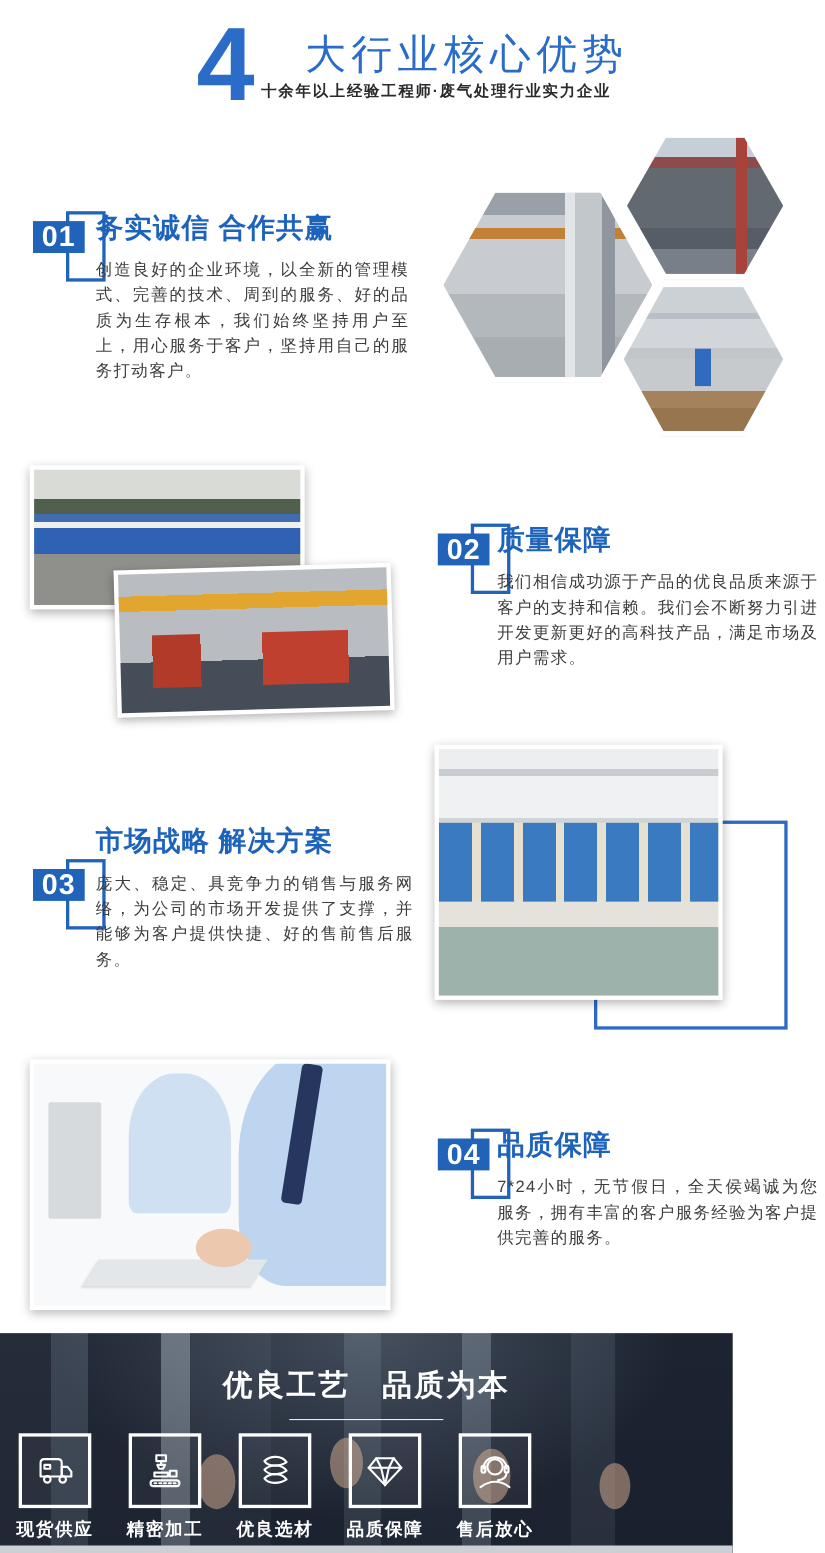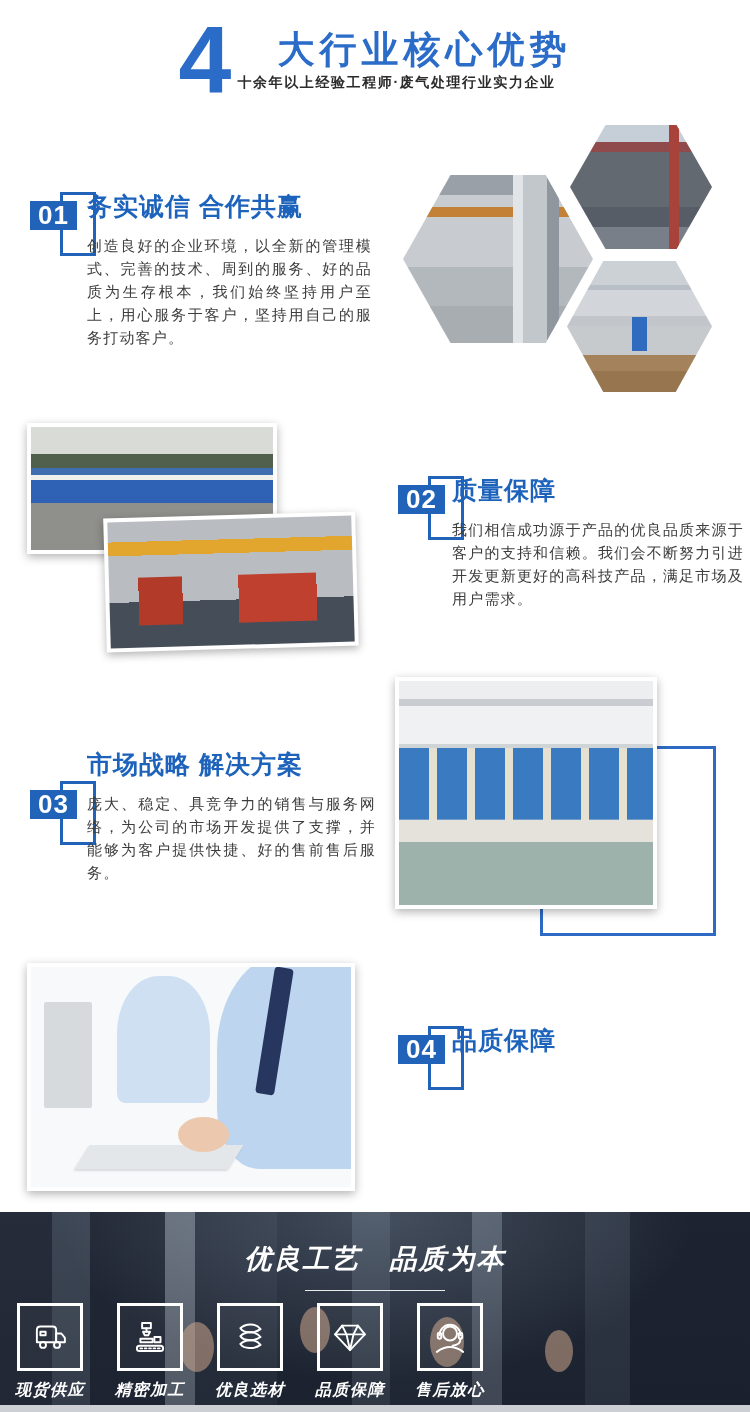--- a/index.html
+++ b/index.html
@@ -8,21 +8,21 @@
     --ink:#3d3d3d;
   }
   *{margin:0;padding:0;box-sizing:border-box;}
   body{background:#fff;font-family:"Liberation Sans","DejaVu Sans",sans-serif;}
   .page{position:relative;width:750px;height:1412px;margin:0 auto;background:#fff;overflow:hidden;}
 
   
   .header{position:absolute;top:22px;left:0;width:750px;display:flex;justify-content:center;align-items:flex-start;}
   .big4{font-size:95px;line-height:74px;font-weight:bold;color:var(--hblue);margin-right:6px;}
   .header-col{padding-top:8px;}
-  .header-title{font-size:37px;line-height:40px;font-weight:bold;color:var(--hblue);letter-spacing:5px;margin-left:40px;}
+  .header-title{font-size:37px;line-height:40px;font-weight:normal;color:var(--hblue);letter-spacing:5px;margin-left:40px;}
   .header-sub{font-size:14px;font-weight:bold;color:#2b2b2b;letter-spacing:1.6px;margin-top:4px;}
 
   
   .badge{position:absolute;width:82px;height:72px;}
   .badge .outline{position:absolute;left:30px;top:0;width:36px;height:64px;border:3px solid var(--blue);}
   .badge .num{position:absolute;left:0;top:9px;width:47px;height:29px;background:var(--blue);color:#fff;
     font-size:26px;font-weight:bold;display:flex;align-items:center;justify-content:center;letter-spacing:1px;z-index:2;}
 
   
   .ftxt{position:absolute;}
@@ -82,25 +82,25 @@
   .scene-p4 .m1{position:absolute;left:4%;top:16%;width:15%;height:48%;background:#d6dadd;border-radius:2px;}
   .scene-p4 .p1{position:absolute;left:27%;top:4%;width:29%;height:58%;background:#cfe0f2;border-radius:45% 45% 8% 8%;}
   .scene-p4 .p2{position:absolute;right:-5%;top:-6%;width:47%;height:98%;background:#bdd5ee;border-radius:45% 10% 0 28%;}
   .scene-p4 .tie{position:absolute;right:21%;top:0;width:6%;height:58%;background:#27365e;transform:rotate(9deg);border-radius:4px;}
   .scene-p4 .kb{position:absolute;left:16%;bottom:8%;width:48%;height:11%;background:#e4e7e9;transform:skewX(-32deg);box-shadow:0 2px 2px rgba(0,0,0,.12);}
   .scene-p4 .hand{position:absolute;left:46%;bottom:16%;width:16%;height:16%;background:#ecc9ae;border-radius:50%;}
 
   .blue-rect{position:absolute;left:540px;top:746px;width:176px;height:190px;border:3px solid #2e6ac4;z-index:1;}
 
   
-  .banner{position:absolute;left:0;top:1212px;width:750px;height:200px;overflow:hidden;color:#fff;
+  .banner{position:absolute;left:0;top:1212px;width:666px;height:200px;overflow:hidden;color:#fff;
     background-image:
       radial-gradient(ellipse at 50% 0,rgba(170,190,210,.25),rgba(0,0,0,0) 60%),
       linear-gradient(rgba(26,32,46,.40),rgba(22,28,42,.55)),
-      linear-gradient(90deg,#2e3542 0 7%,#55606e 7% 12%,#262d3a 12% 22%,#97a0ab 22% 26%,#323a48 26% 37%,#222936 37% 47%,#4c5664 47% 52%,#2a3240 52% 63%,#707a87 63% 67%,#242b38 67% 78%,#3d4654 78% 84%,#1f2633 84% 100%); font-style: italic;}
+      linear-gradient(90deg,#2e3542 0 7%,#55606e 7% 12%,#262d3a 12% 22%,#97a0ab 22% 26%,#323a48 26% 37%,#222936 37% 47%,#4c5664 47% 52%,#2a3240 52% 63%,#707a87 63% 67%,#242b38 67% 78%,#3d4654 78% 84%,#1f2633 84% 100%);}
   .banner .blob{position:absolute;background:rgba(205,168,140,.55);border-radius:50%;}
   .blob1{left:180px;top:110px;width:34px;height:50px;}
   .blob2{left:300px;top:95px;width:30px;height:46px;}
   .blob3{left:430px;top:105px;width:34px;height:50px;}
   .blob4{left:545px;top:118px;width:28px;height:42px;}
   .banner-title{position:relative;text-align:center;padding-top:29px;font-size:27px;font-weight:bold;letter-spacing:2px;}
   .banner-divider{position:relative;width:140px;height:1px;background:rgba(255,255,255,.9);margin:13px auto 0;}
   .features{position:relative;margin-top:12px;display:flex;justify-content:flex-start;}
   .feature{width:100px;display:flex;flex-direction:column;align-items:center;}
   .fbox{width:66px;height:68px;border:3px solid #fff;background:rgba(255,255,255,.04);display:flex;align-items:center;justify-content:center;}
@@ -176,20 +176,21 @@
       <div class="kb"></div>
       <div class="hand"></div>
     </div>
   </div>
   <div class="badge b4">
     <span class="outline"></span>
     <span class="num">04</span>
   </div>
   <div class="ftxt t4">
     <h2>品质保障</h2>
+    <p>7*24小时，无节假日，全天侯竭诚为您服务，拥有丰富的客户服务经验为客户提供完善的服务。</p>
   </div>
 
   <div class="banner">
     <div class="blob blob1"></div>
     <div class="blob blob2"></div>
     <div class="blob blob3"></div>
     <div class="blob blob4"></div>
     <div class="banner-title">优良工艺　品质为本</div>
     <div class="banner-divider"></div>
     <div class="features">

